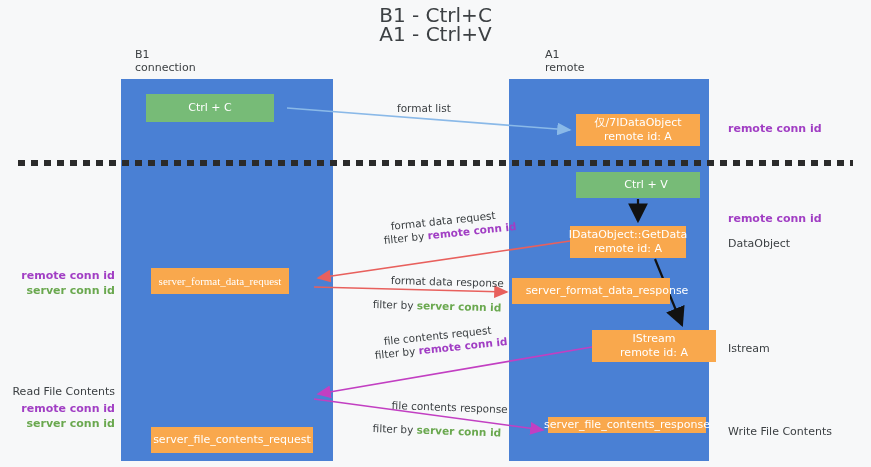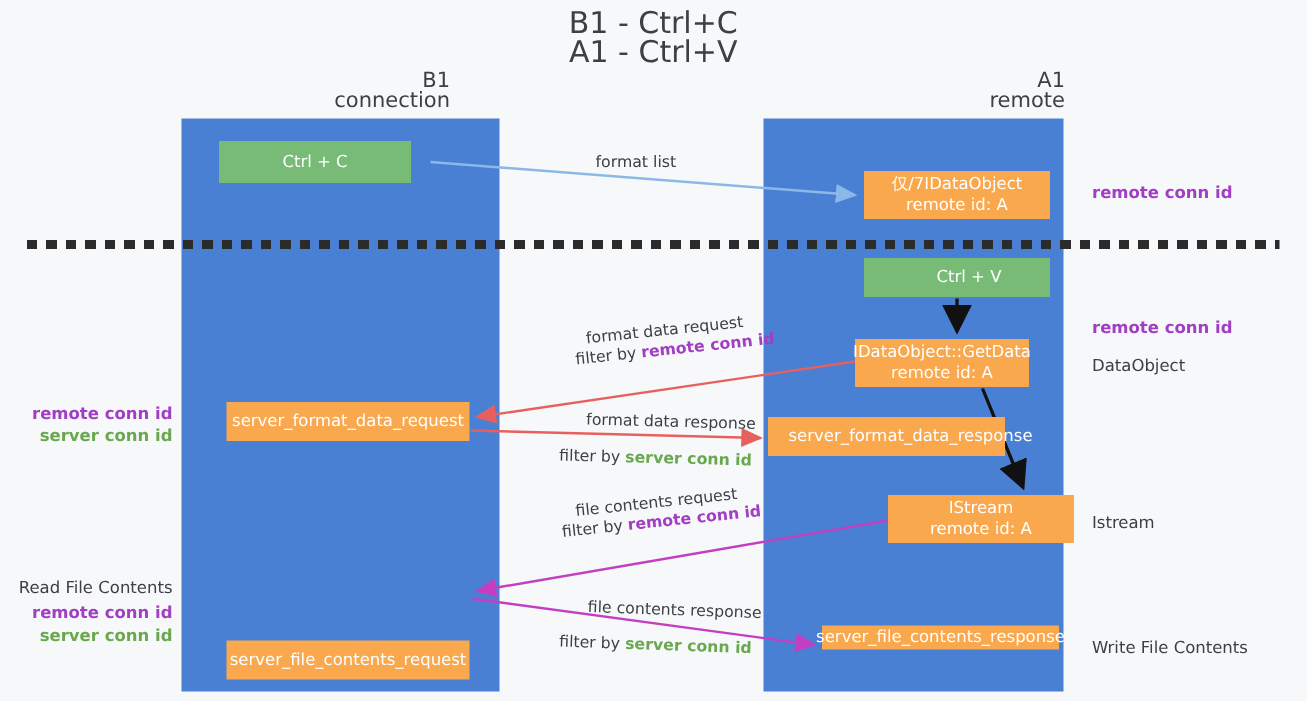--- a/index.html
+++ b/index.html
@@ -13,21 +13,21 @@
   }
   #stage{position:absolute;left:0;top:0;width:871px;height:467px;}
 
   
   .title{
     position:absolute;left:0;top:6px;width:871px;
     text-align:center;font-size:20px;line-height:19px;color:#3c4043;
     white-space:pre-line;
   }
   .col-head{
-    position:absolute;text-align:right;font-size:14px;line-height:13px;
+    position:absolute;text-align:left;font-size:11px;line-height:13px;
     color:#3c4043;white-space:pre-line;
   }
   #head-b1{left:135px;top:48px;width:165px;}
   #head-a1{left:545px;top:48px;width:165px;}
 
   
   .lane{position:absolute;background:#4a80d4;}
   #lane-b1{left:121px;top:79px;width:212px;height:382px;}
   #lane-a1{left:509px;top:79px;width:200px;height:382px;}
 
@@ -44,21 +44,21 @@
     color:#ffffff;font-size:11px;line-height:14px;text-align:center;
     white-space:pre-line;padding:2px 4px;
   }
   .green{background:#77bb77;}
   .orange{background:#f9a84d;}
 
   #n-ctrlc{left:146px;top:94px;width:128px;height:28px;}
   #n-idataobject{left:576px;top:114px;width:124px;height:32px;}
   #n-ctrlv{left:576px;top:172px;width:124px;height:26px;padding-left:20px;}
   #n-getdata{left:570px;top:226px;width:116px;height:32px;}
-  #n-fmtreq{left:151px;top:268px;width:162px;height:26px;}
+  #n-fmtreq{left:151px;top:268px;width:138px;height:26px;font-family:Liberation Serif, serif;}
   #n-fmtresp{left:512px;top:278px;width:158px;height:26px;padding-left:36px;}
   #n-istream{left:592px;top:330px;width:124px;height:32px;}
   #n-filereq{left:151px;top:383px;width:162px;height:26px;margin-top:44px;}
   #n-fileresp{left:548px;top:417px;width:158px;height:16px;}
 
   
   .ann{position:absolute;font-size:11px;line-height:15px;}
   .ann b{font-weight:bold;display:block;}
   .purple{color:#a13ec4;font-weight:bold;}
   .greentxt{color:#6aa84f;font-weight:bold;}

